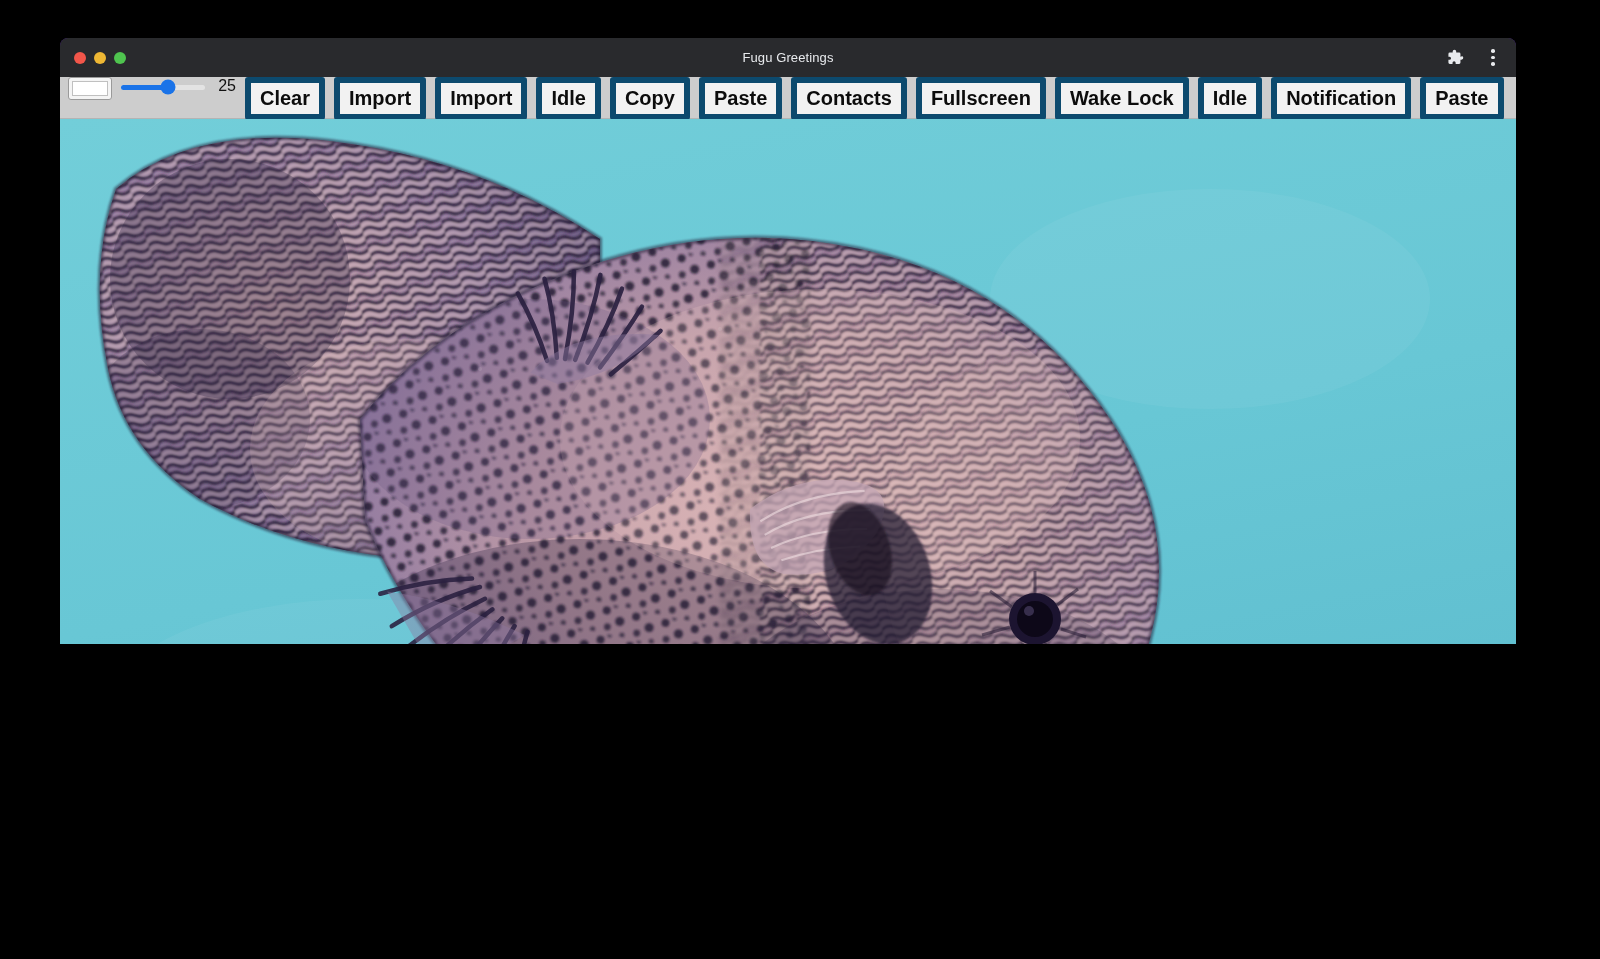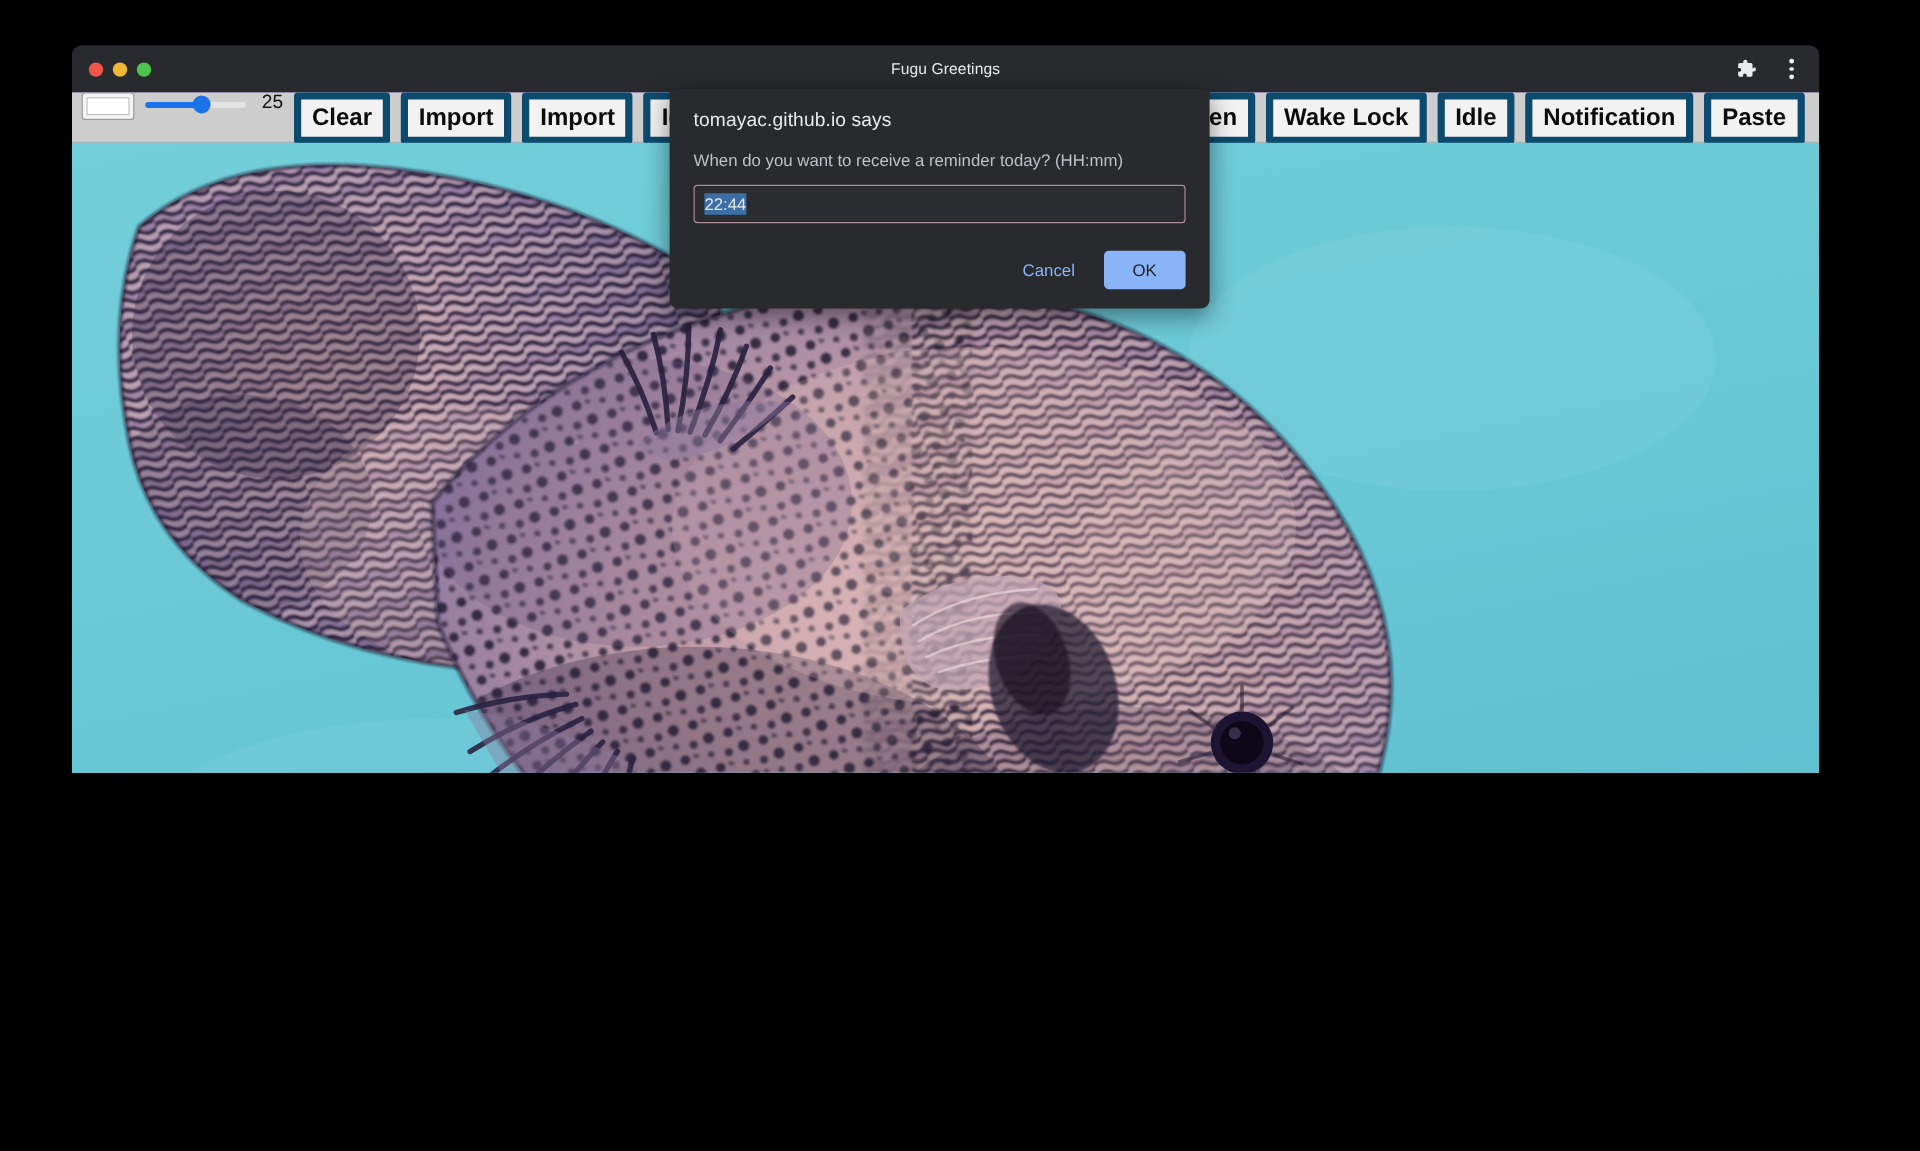--- a/index.html
+++ b/index.html
@@ -445,26 +445,15 @@
           <g opacity="0.10">
             <circle cx="420" cy="250" r="2" fill="#fff"></circle>
             <circle cx="660" cy="210" r="2" fill="#fff"></circle>
             <circle cx="880" cy="260" r="2" fill="#fff"></circle>
             <circle cx="1020" cy="380" r="2" fill="#fff"></circle>
           </g>
         </g>
       </svg>
     </div>
 
-    <div class="dialog">
-      <div class="dlg-title">tomayac.github.io says</div>
-      <div class="dlg-msg">When do you want to receive a reminder today? (HH:mm)</div>
-      <div class="dlg-input" style="border-color: rgb(169, 138, 149);">
-        <span class="sel">22:44</span>
-      </div>
-      <div class="dlg-actions">
-        <button class="btn-cancel" style="color: rgb(138, 180, 248);">Cancel</button>
-        <button class="btn-ok" style="background: rgb(138, 180, 248);">OK</button>
-      </div>
-    </div>
 
   </div>
 </div>
 
 </body></html>

